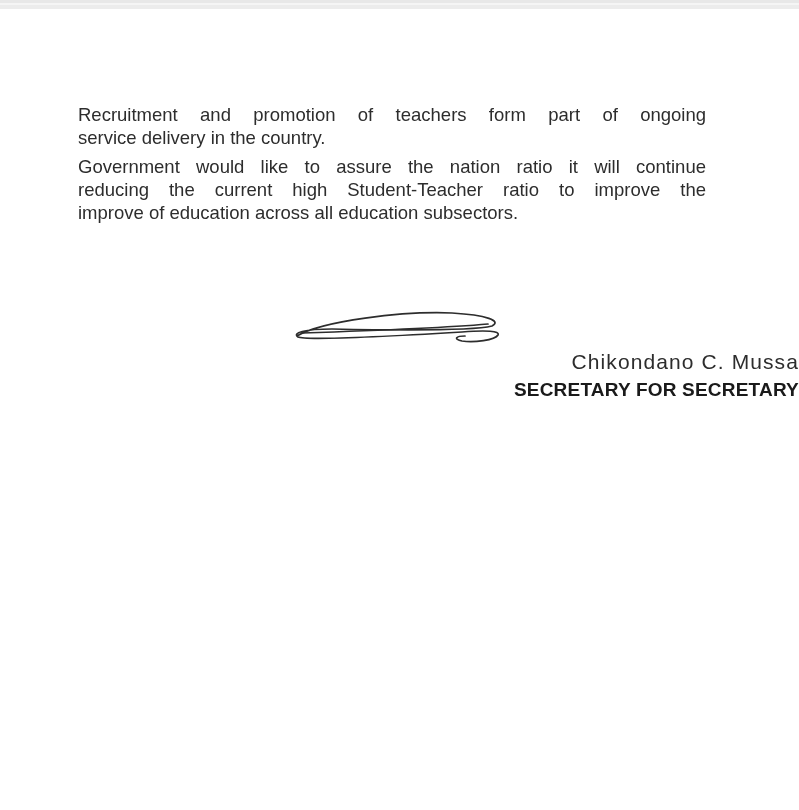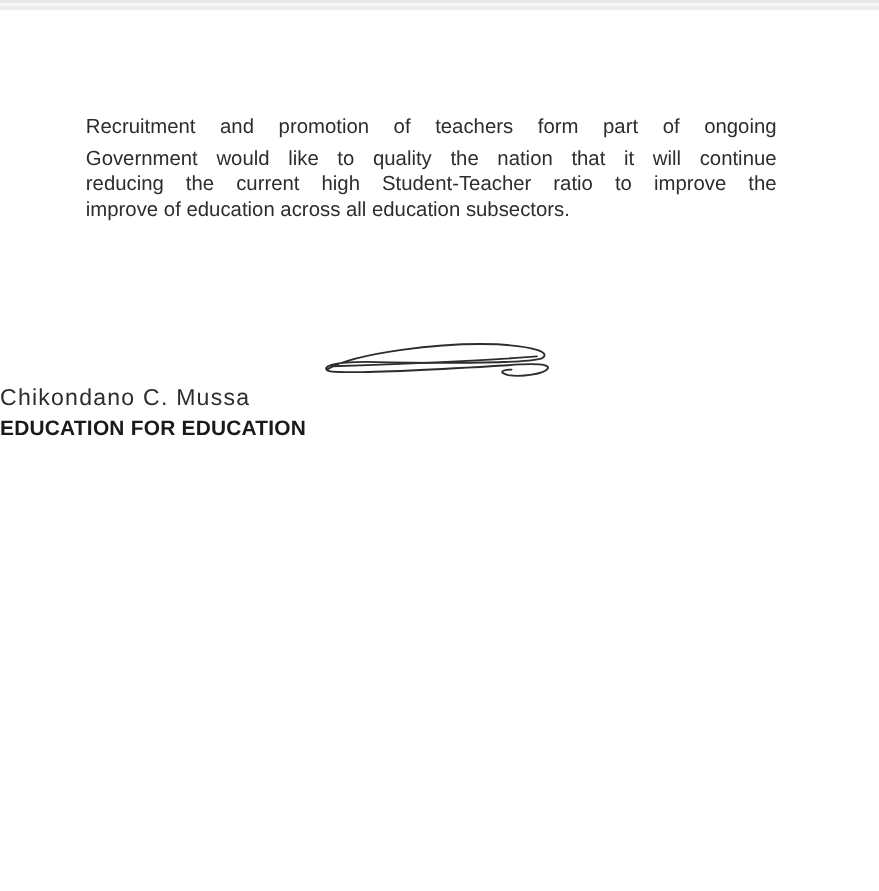--- a/index.html
+++ b/index.html
@@ -40,21 +40,21 @@
     line-height:23px;
     white-space:normal;
   }
   .line.just{
     text-align:justify;
     text-align-last:justify;
   }
   .sig-block{
     position:absolute;
     left:0;top:308px;width:799px;
-    text-align:left;
+    text-align:right;
   }
   .sig-scribble{
     display:block;
     margin:0 auto;
     width:216px;height:40px;
   }
   .sig-scribble path{
     fill:none;
     stroke:var(--text-color);
     stroke-width:1.7;
@@ -77,38 +77,39 @@
 </head>
 <body>
 
 <div class="page">
 
   <div class="top-edge"></div>
 
   <div class="body-text">
     <p class="para">
       <span class="line just">Recruitment and promotion of teachers form part of ongoing</span>
+      <span class="line">service delivery in the country.</span>
     </p>
     <p class="para">
-      <span class="line just">Government would like to quality the nation that it will continue</span>
+      <span class="line just">Government would like to assure the nation ratio it will continue</span>
       <span class="line just">reducing the current high Student-Teacher ratio to improve the</span>
       <span class="line">improve of education across all education subsectors.</span>
     </p>
   </div>
 
   <div class="sig-block">
     <svg class="sig-scribble" viewBox="0 0 216 38" xmlns="http://www.w3.org/2000/svg" aria-hidden="true">
       <path d="M 5 27
                C 30 12, 110 2, 160 4
                C 195 6, 210 12, 200 17
                C 180 22, 90 21, 40 20
                C 12 20, 0 24, 6 28
                C 14 32, 120 26, 170 23
                C 195 21, 208 22, 206 26
                C 203 31, 182 34, 170 32
                C 161 30, 164 27, 173 27"></path>
       <path d="M 10 24 C 70 22, 150 19, 196 15"></path>
     </svg>
     <div class="sig-name">Chikondano C. Mussa</div>
-    <div class="sig-title">EDUCATION FOR EDUCATION</div>
+    <div class="sig-title">SECRETARY FOR SECRETARY</div>
   </div>
 
 </div>
 
 </body></html>

